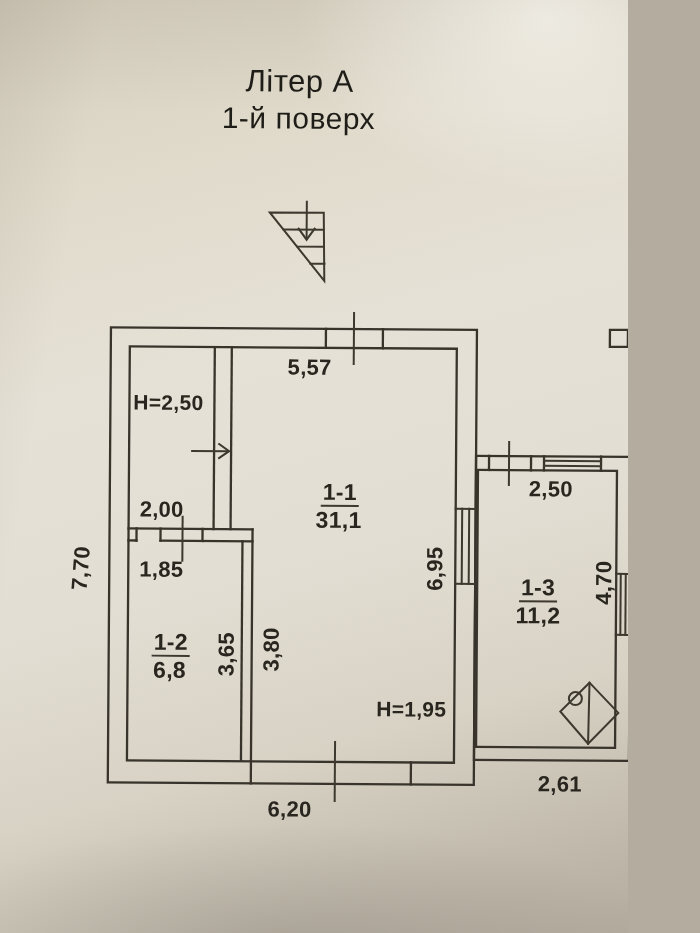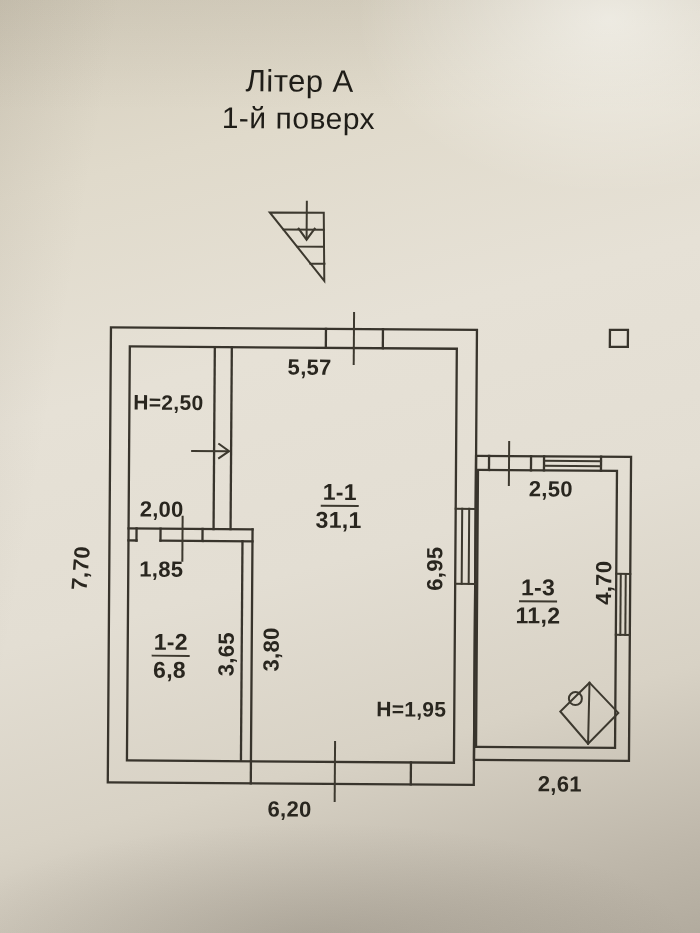--- a/index.html
+++ b/index.html
@@ -1,18 +1,18 @@
 <!DOCTYPE html>
 <html><head>
 <meta charset="utf-8">
 <style>
   html,body{margin:0;padding:0;}
   body{width:700px;height:933px;overflow:hidden;background:#b3ac9f;}
   .photo{
-    position:relative;width:700px;height:933px;overflow:hidden;
+    position:relative;width:628px;height:933px;overflow:hidden;
     background:linear-gradient(165deg,#d5cebd 0%,#e0dacb 18%,#e6e1d6 38%,#e3ded3 58%,#d8d2c5 76%,#beb7aa 92%,#b2ab9e 100%);
     font-family:"Liberation Sans",sans-serif;
   }
   .sheen{
     position:absolute;inset:0;pointer-events:none;
     background:
       radial-gradient(ellipse 360px 250px at 87% 2%, rgba(255,255,252,0.55), rgba(255,255,255,0) 70%),
       linear-gradient(100deg, rgba(110,100,85,0.10) 0%, rgba(110,100,85,0) 14%),
       linear-gradient(to bottom, rgba(95,87,73,0.07), rgba(95,87,73,0) 12%),
       radial-gradient(ellipse 500px 160px at 45% 101%, rgba(78,71,60,0.18), rgba(78,71,60,0) 75%);

